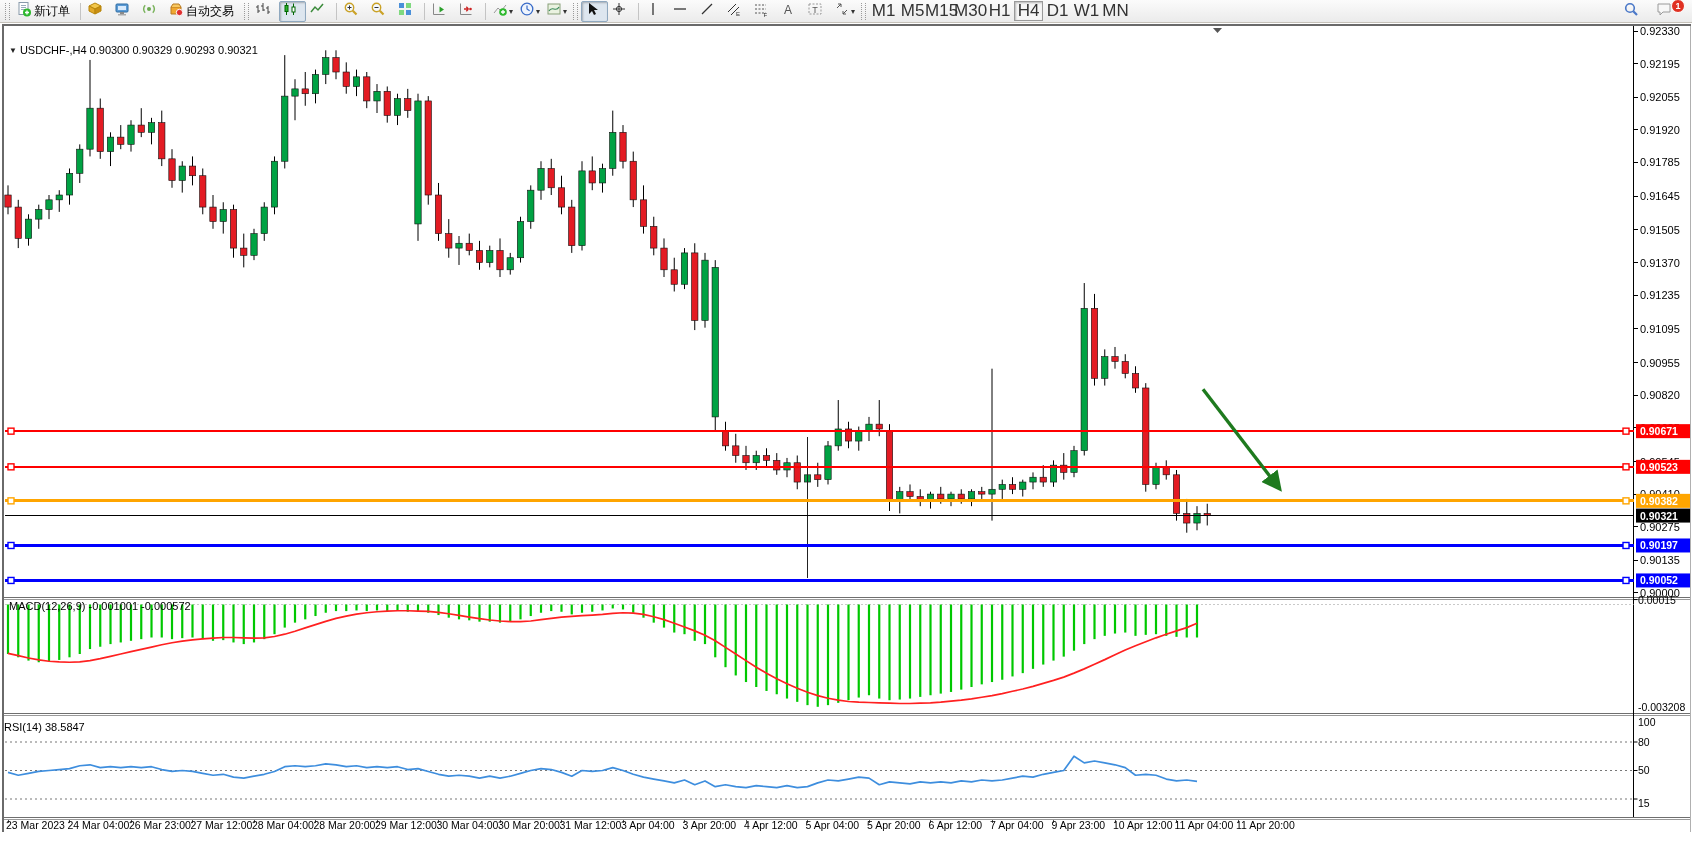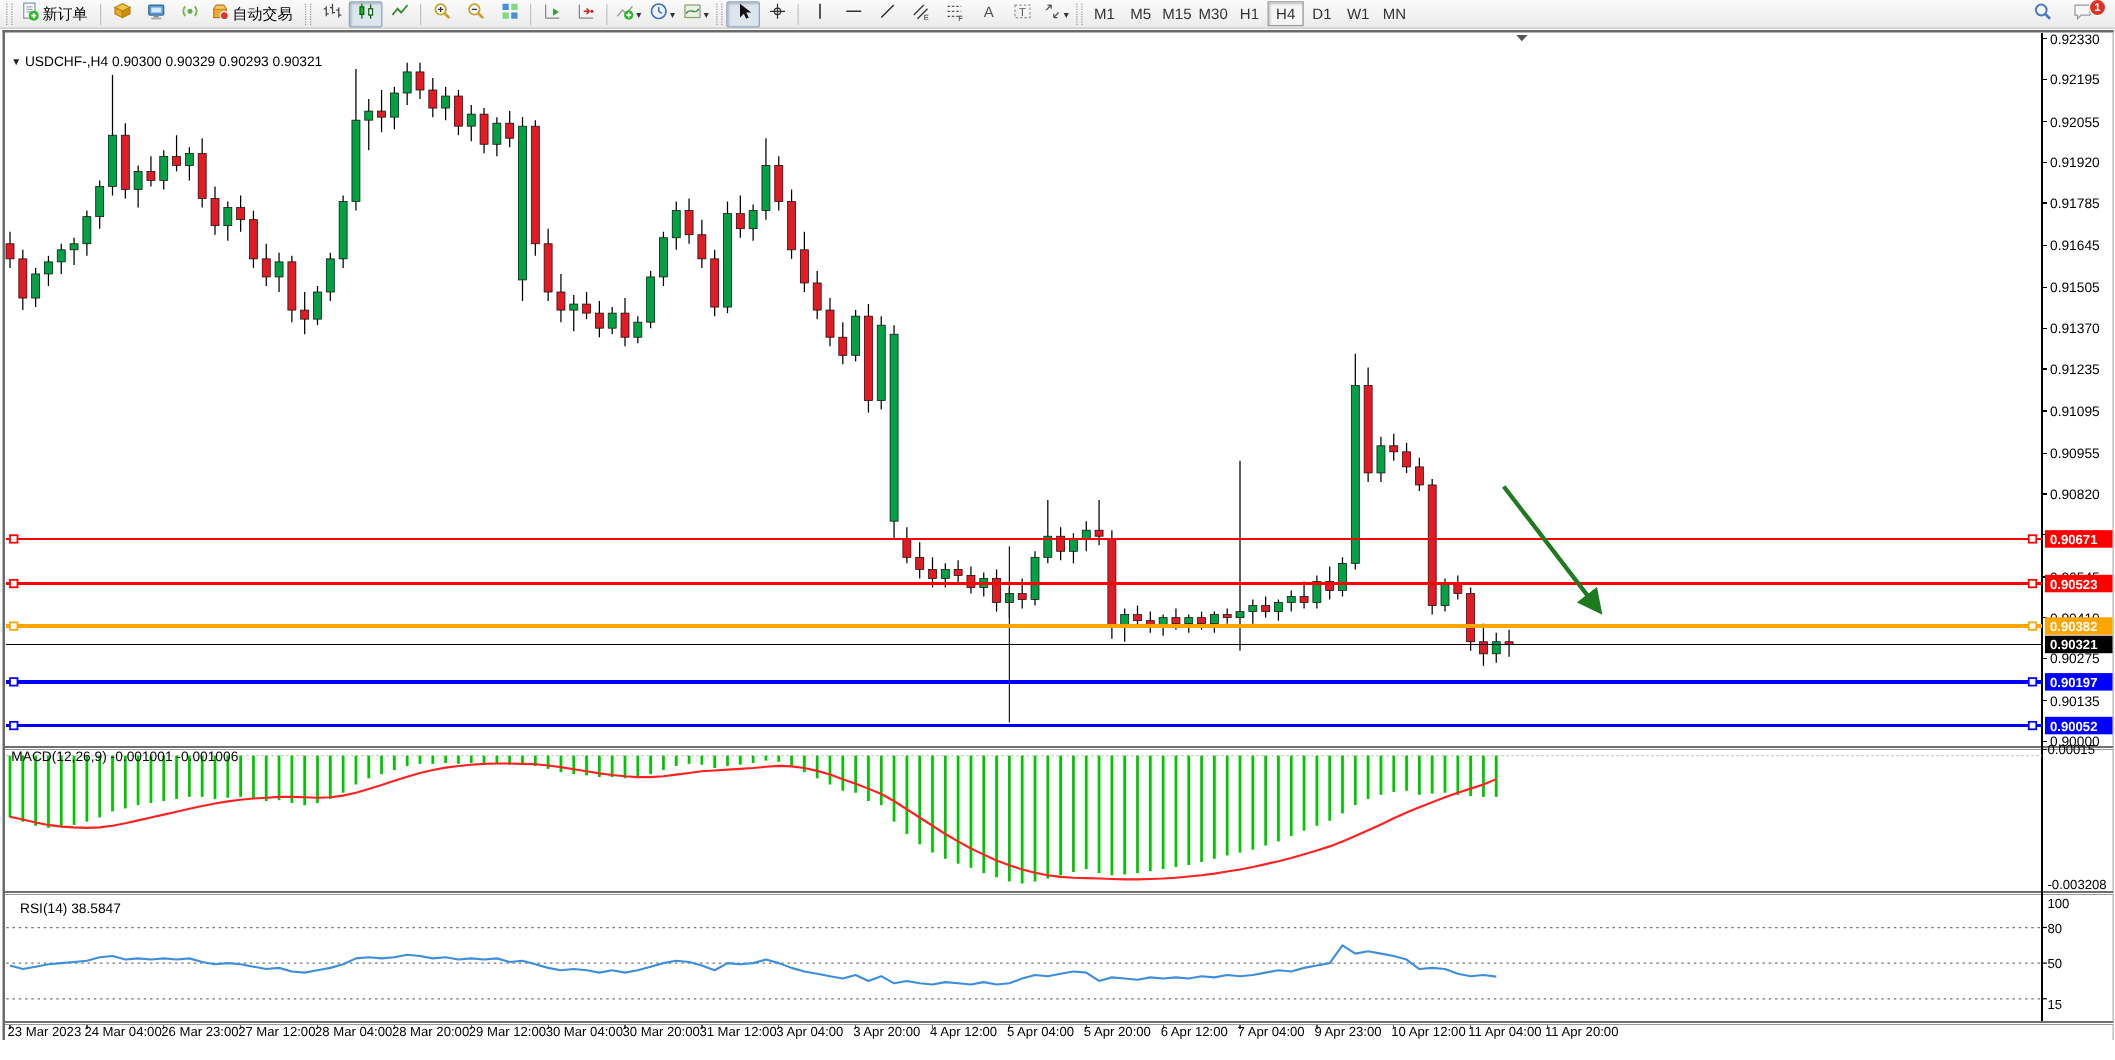--- a/index.html
+++ b/index.html
@@ -2,38 +2,38 @@
 <html><head>
 <meta charset="utf-8">
 <style>
   html,body{margin:0;padding:0;background:#fff;width:1692px;height:848px;overflow:hidden;
     font-family:"Liberation Sans","DejaVu Sans",sans-serif;-webkit-font-smoothing:none}
   #stage{position:absolute;top:0;left:0;width:1692px;height:848px;background:#fff}
   
   .toolbar{position:absolute;top:0;left:0;width:1692px;height:23px;
     background:linear-gradient(#fbfbfb,#ebebeb);border-bottom:1px solid #c6c2ba;
     display:flex;align-items:center;padding:0 2px;box-sizing:border-box;z-index:30}
-  .tbtn{height:19px;min-width:21px;display:flex;align-items:center;justify-content:center;
+  .tbtn{height:19px;min-width:21px;display:flex;align-items:center;justify-content:flex-start;
     border:1px solid transparent;border-radius:2px;padding:0 2px;color:#333;cursor:default}
   .tbtn.pressed{background:#dde6ef;border:1px solid #8fa8bf;box-shadow:inset 1px 1px 2px rgba(0,0,0,.25)}
   .tsep{width:1px;height:17px;background:#c4c4c4;margin:0 3px;flex:0 0 1px}
   .grip{width:3px;height:17px;border-left:1px dotted #9a9a9a;border-right:1px dotted #9a9a9a;margin:0 3px;flex:0 0 3px}
   .tlabel{font-size:12px;color:#000;margin:0 4px 0 2px;white-space:nowrap}
   .caret{font-size:8px;color:#333;margin-left:1px}
-  .tf{font-size:12px;color:#333;width:27px;height:18px;display:flex;align-items:center;justify-content:center;border:1px solid transparent}
+  .tf{font-size:17px;color:#333;width:27px;height:18px;display:flex;align-items:center;justify-content:center;border:1px solid transparent}
   .tf.active{background:#f6f6f6;border:1px solid #9a9a9a;box-shadow:inset 1px 1px 2px #b8b8b8}
   .tb-right{margin-left:auto;display:flex;align-items:center}
   .badge{position:absolute;top:-3px;right:-6px;background:#e03022;color:#fff;font-size:9px;font-weight:bold;
     border-radius:7px;min-width:12px;height:12px;line-height:12px;text-align:center;border:1px solid #fff}
   .bubble-wrap{position:relative;margin:0 10px 0 6px}
   
   .ovl{position:absolute;z-index:20;font-size:11px;color:#000;white-space:nowrap}
   #chart-title{top:44px;left:9px}
   #macd-label{top:600px;left:9px}
-  #rsi-label{top:721px;left:16px}
+  #rsi-label{top:721px;left:4px}
   .tri{display:inline-block;font-size:8px;vertical-align:1px;margin-right:3px;color:#222}
   svg text{font-family:"Liberation Sans","DejaVu Sans",sans-serif}
 </style>
 </head>
 <body>
 
 <div id="stage">
 
   <div class="toolbar">
     <span class="grip"></span>
@@ -260,21 +260,21 @@
             </svg></span>
         <span class="badge">1</span>
       </span>
     </span>
   </div>
 
   <div class="ovl" id="chart-title">
     <span class="tri">▼</span><span>USDCHF-,H4  0.90300 0.90329 0.90293 0.90321</span>
   </div>
   <div class="ovl" id="macd-label">
-    <span>MACD(12,26,9)</span>&nbsp;<span>-0.001001 -0.001006</span>
+    <span>MACD(12,26,9)</span>&nbsp;<span>-0.001001 -0.000572</span>
   </div>
   <div class="ovl" id="rsi-label">
     <span>RSI(14)</span>&nbsp;<span>38.5847</span>
   </div>
 
   <svg id="chart-svg" width="1692" height="848" style="position:absolute;top:0;left:0;z-index:5">
       <rect x="0" y="23" width="1692" height="825" fill="#fff"></rect>
       <rect x="2" y="24" width="1689" height="2" fill="#6a6a6a"></rect>
       <rect x="2" y="24" width="2" height="808" fill="#6a6a6a"></rect>
       <line x1="1690.5" y1="26" x2="1690.5" y2="832" stroke="#b0b0b0"></line>

